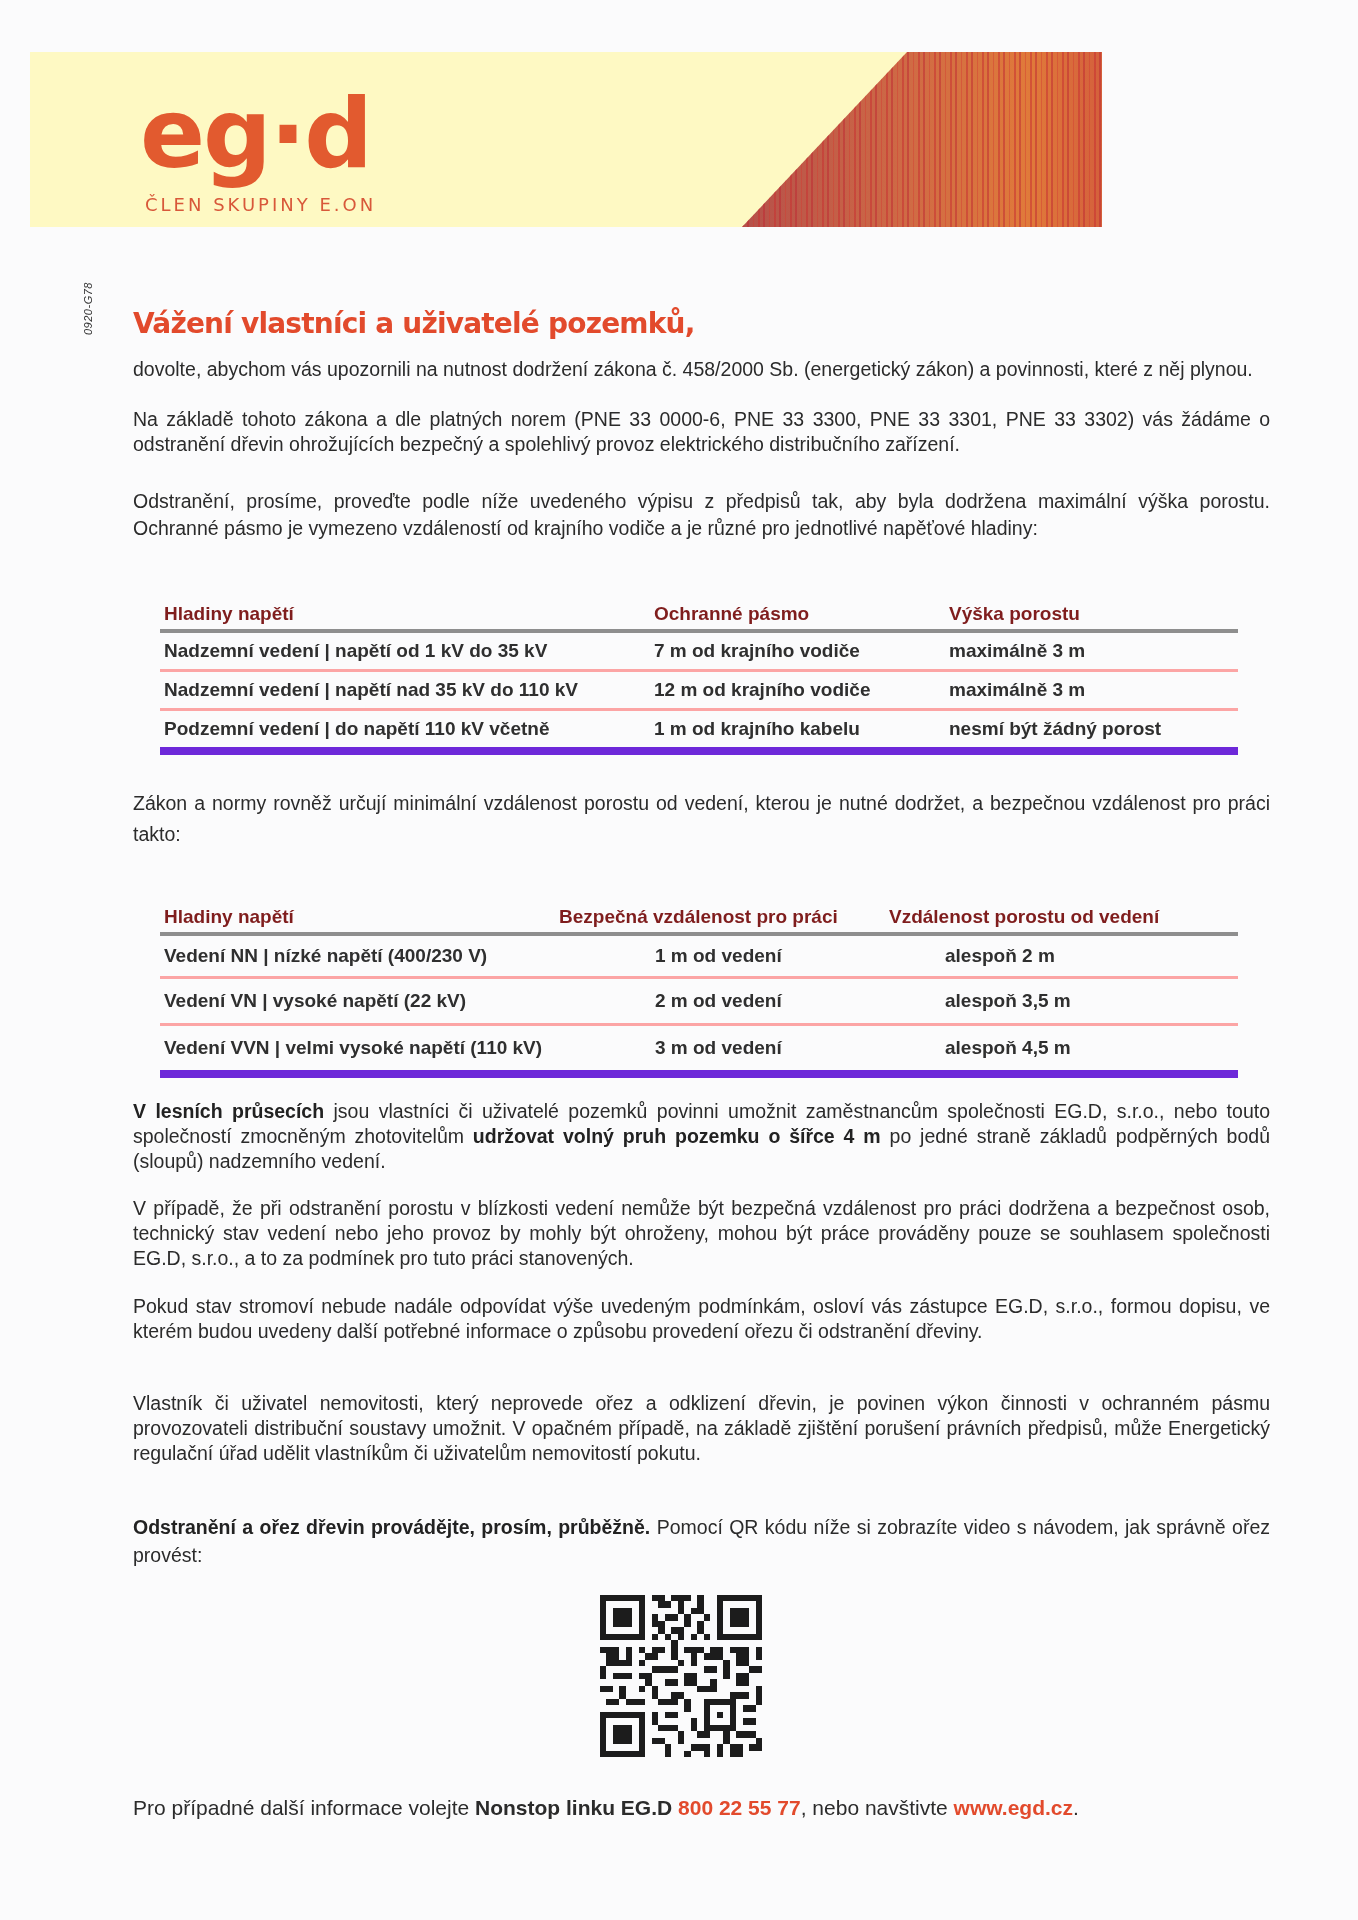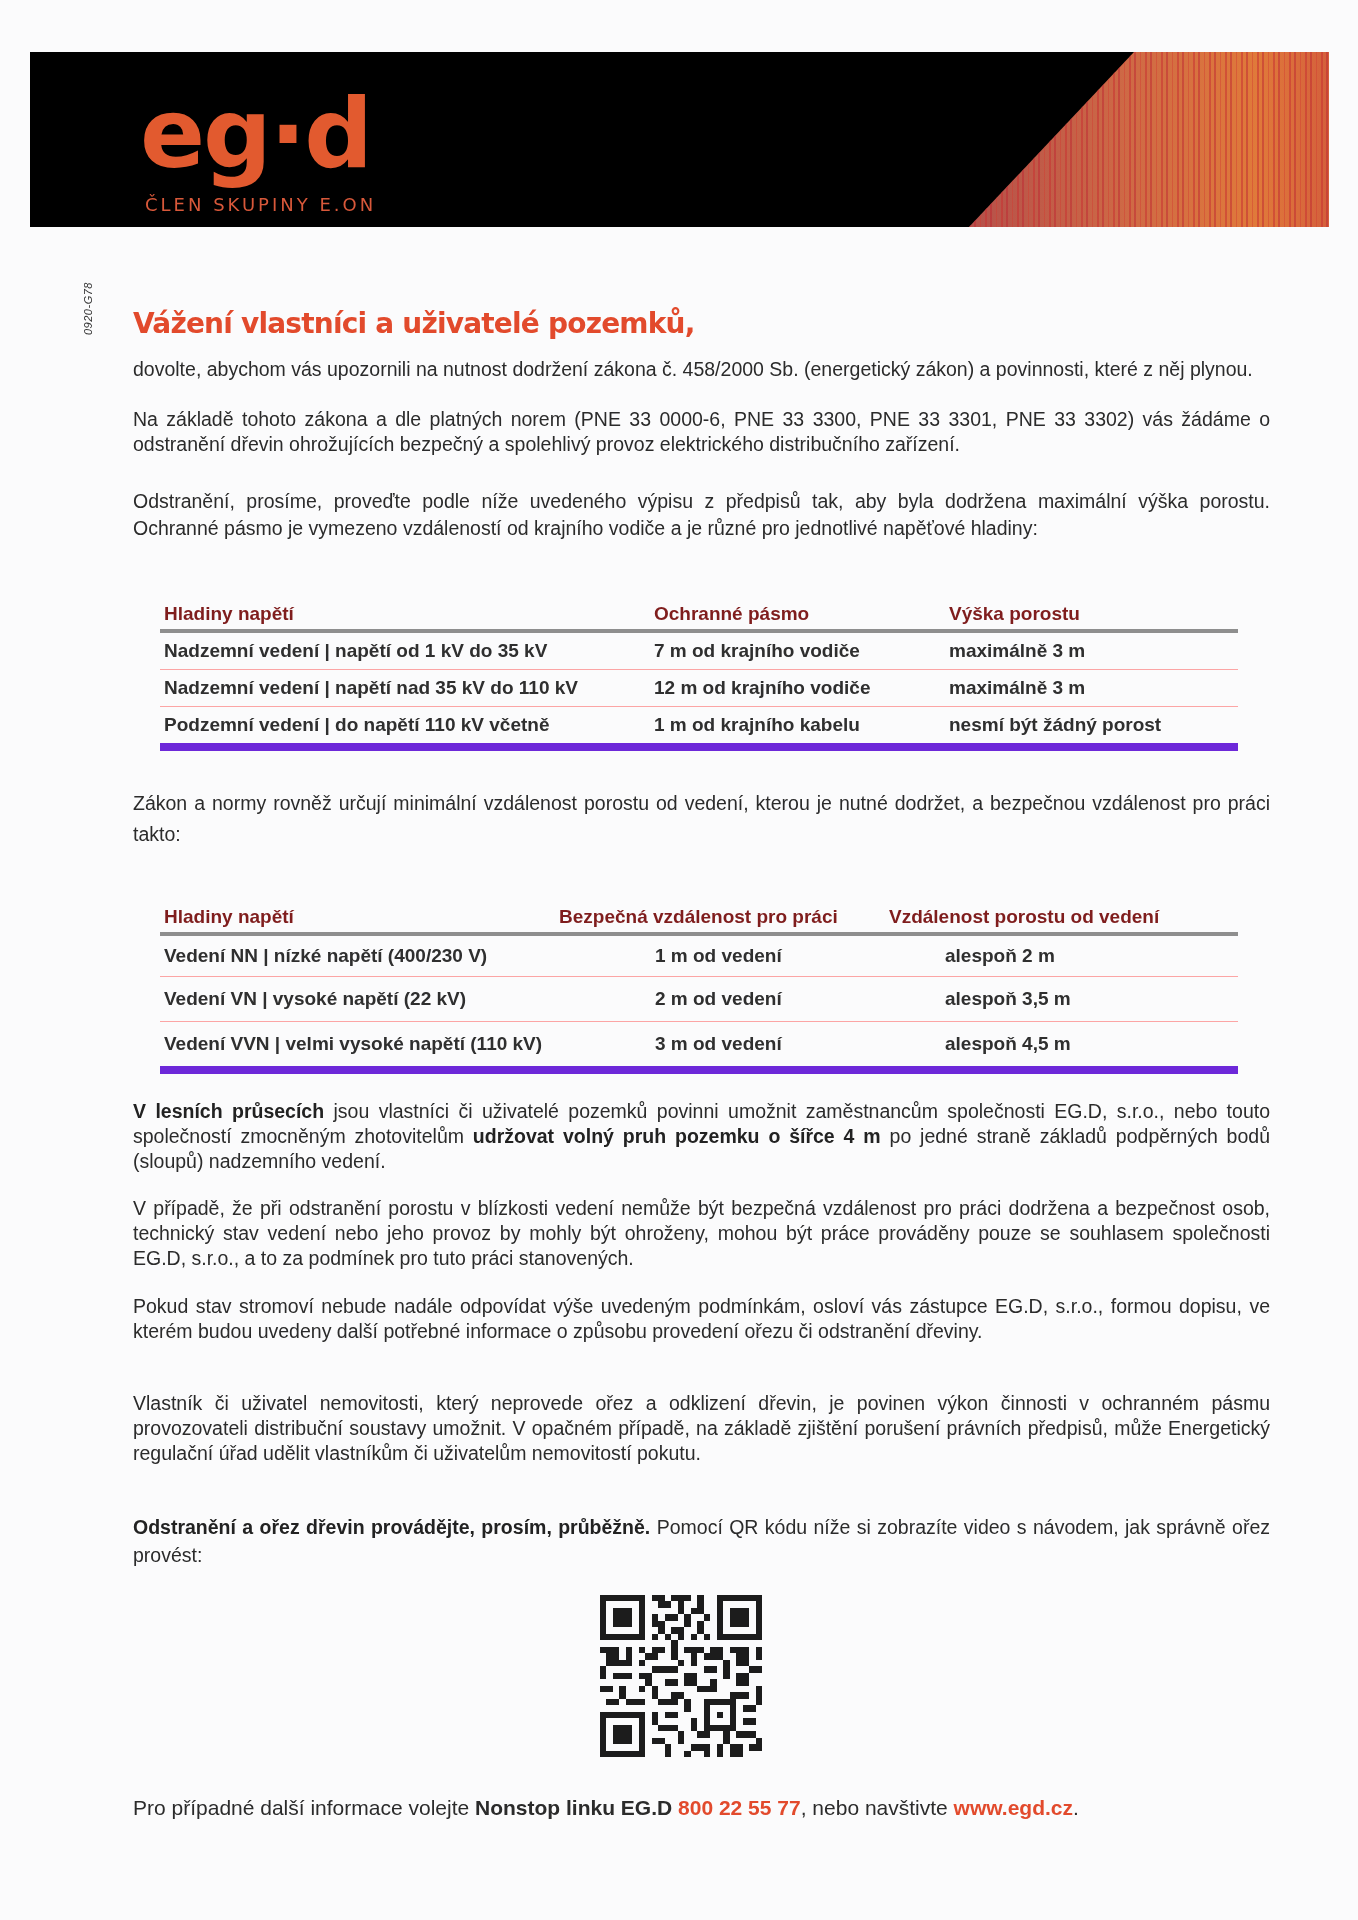--- a/index.html
+++ b/index.html
@@ -1,22 +1,22 @@
 <!DOCTYPE html>
 <html><head>
 <meta charset="utf-8">
 <style>
   html, body { margin:0; padding:0; }
   body {
     width:1358px; height:1920px; background:#fbfbfc; position:relative; overflow:hidden;
     font-family:"Liberation Sans", "DejaVu Sans", sans-serif; color:#2b2b2b;
   }
   .banner {
-    position:absolute; left:30px; top:52px; width:1299px; height:175px;
-    background:#000000; overflow:hidden;
+    position:absolute; left:30px; top:52px; width:1072px; height:175px;
+    background:#fef9c3; overflow:hidden;
   }
   .banner-stripes {
     position:absolute; right:0; top:0; width:360px; height:175px;
     clip-path: polygon(165px 0, 360px 0, 360px 175px, 0 175px);
     background:
       repeating-linear-gradient(90deg, rgba(200,50,50,0.55) 0 2px, transparent 2px 5px, rgba(190,40,50,0.5) 5px 7px, transparent 7px 11px, rgba(210,60,50,0.45) 11px 12px, transparent 12px 16px),
       linear-gradient(90deg, #b5504a 0%, #cf6a45 45%, #e07a3a 80%, #d4603c 100%);
   }
   .logo {
     position:absolute; left:110px; top:34px; font-size:96px; font-weight:bold; letter-spacing:-2px;
@@ -37,21 +37,21 @@
   }
   .para {
     position:absolute; left:133px; width:1137px; font-size:19.5px; line-height:25px; text-align:justify;
     color:#2b2b2b;
   }
   .para b { color:#222; }
   table.t {
     position:absolute; border-collapse:collapse; font-size:19px; color:#2f2f2f;
   }
   table.t th { text-align:left; font-weight:bold; padding:0 0 4px 4px; color:#7f1d1d; }
-  table.t td { font-weight:bold; padding:0 0 0 4px; border-bottom:1px solid #fca5a5; height:36px; vertical-align:middle; }
+  table.t td { font-weight:bold; padding:0 0 0 4px; border-bottom:3px solid #fca5a5; height:36px; vertical-align:middle; }
   table.t thead tr { border-bottom:4px solid #8e8e8e; }
   table.t tbody tr:last-child td { border-bottom:8px solid #6d28d9; }
   .qr { position:absolute; left:600px; top:1595px; width:162px; height:162px; }
   .footer {
     position:absolute; left:133px; top:1796px; font-size:21px; color:#2b2b2b;
   }
   .accent { color:#e24a2c; font-weight:bold; }
 </style>
 </head>
 <body>

